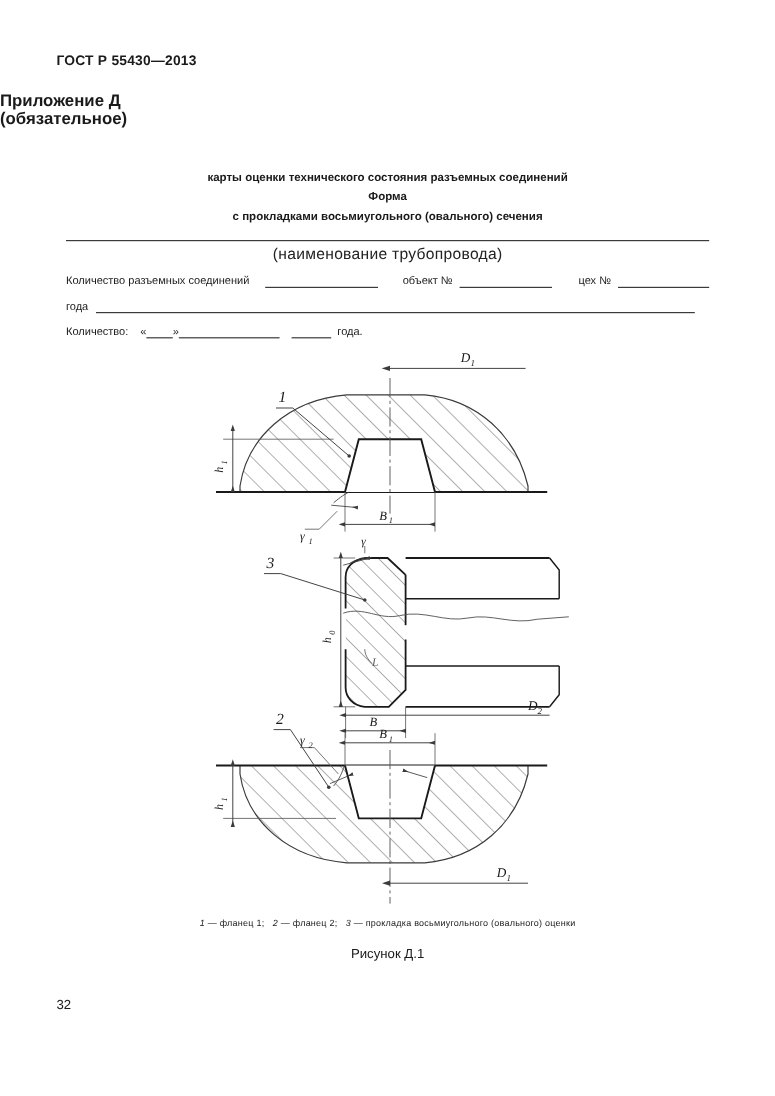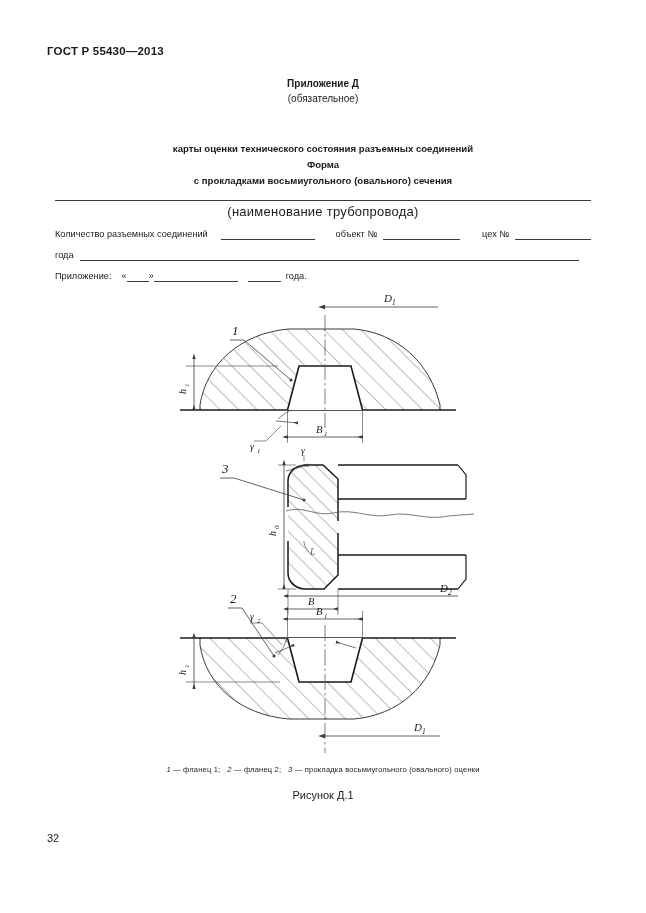--- a/index.html
+++ b/index.html
@@ -31,26 +31,26 @@
     letter-spacing: 0.2px;
     white-space: nowrap;
   }
 
   
   .annex {
     position: absolute;
     left: 0;
     right: 0;
     top: 76px;
-    text-align: center;
-    font-size: 10px;
+    text-align: left;
+    font-size: 14px;
     font-weight: bold;
     line-height: 15px;
   }
-  .annex .line2 { font-weight: normal; }
+  .annex .line2 { font-weight: bold; }
 
   
   .form-title {
     position: absolute;
     left: 0;
     right: 0;
     top: 141px;
     text-align: center;
     font-size: 9.6px;
     font-weight: bold;
@@ -167,21 +167,21 @@
       <span class="fl" style="width:83px"></span>
     </div>
 
     <div class="form-row">
       <span class="lbl">года</span>
       <span class="gap" style="width:6px"></span>
       <span class="fl" style="width:499px"></span>
     </div>
 
     <div class="form-row">
-      <span class="lbl">Приложение:</span>
+      <span class="lbl">Количество:</span>
       <span class="gap" style="width:10px"></span>
       <span class="lbl">«</span>
       <span class="fl" style="width:22px"></span>
       <span class="lbl">»</span>
       <span class="fl" style="width:84px"></span>
       <span class="gap" style="width:10px"></span>
       <span class="fl" style="width:33px"></span>
       <span class="gap" style="width:5px"></span>
       <span class="lbl">года.</span>
     </div>

